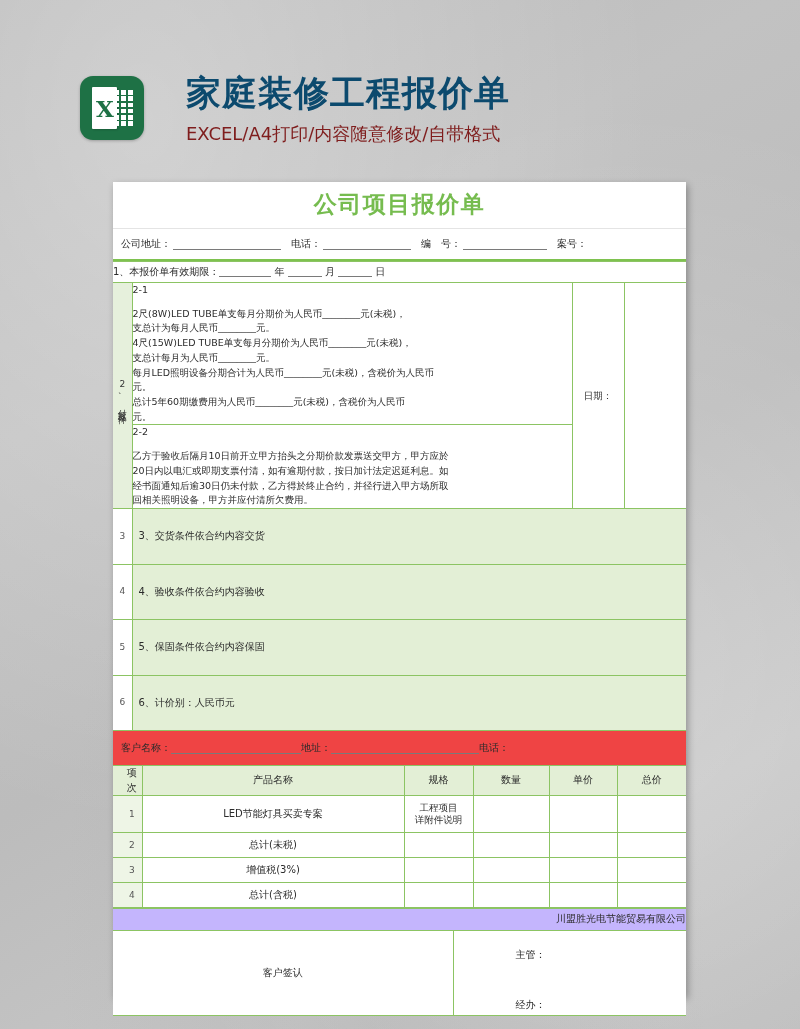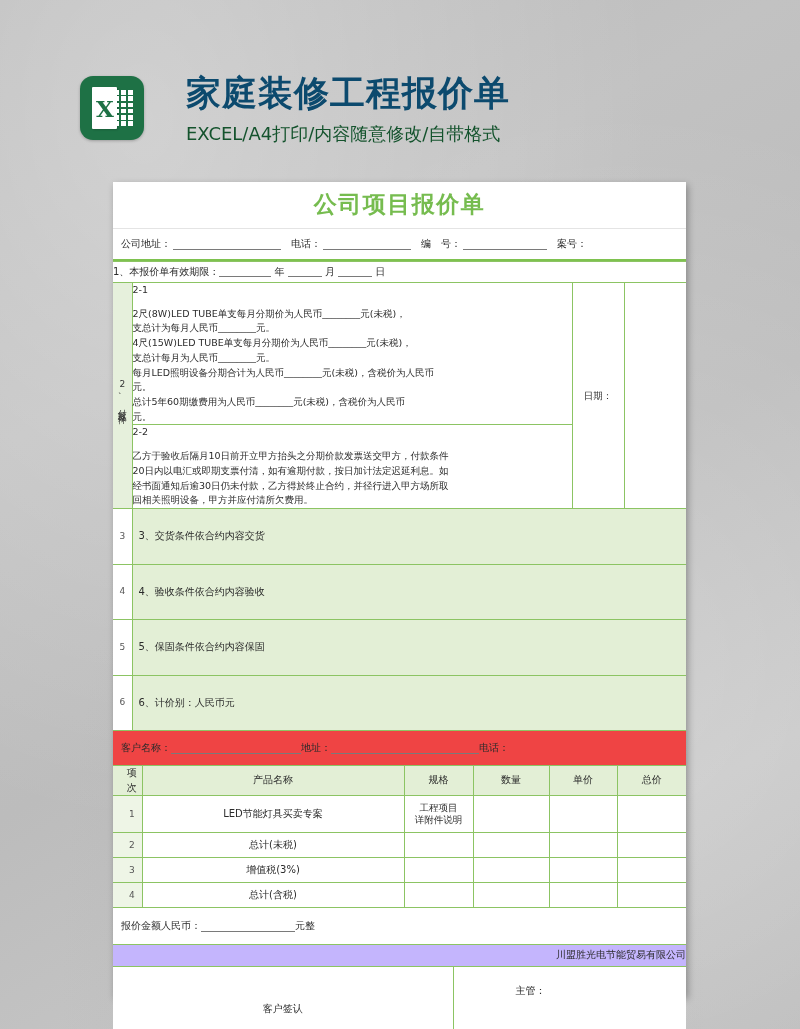--- a/index.html
+++ b/index.html
@@ -41,21 +41,21 @@
     gap:1.6px;
   }
   #xls-icon .grid i { background:#ffffff; display:block; }
   #banner-title {
     position:absolute; left:106px; top:-4px;
     font-size:35px; font-weight:bold; color:#0c4a6e; letter-spacing:1px;
     white-space:nowrap;
   }
   #banner-sub {
     position:absolute; left:106px; top:48px;
-    font-size:18px; color:#14532d; white-space:nowrap;
+    font-size:18px; color:#7f1d1d; white-space:nowrap;
   }
 
   
   #doc {
     position:absolute; left:113px; top:182px; width:573px; height:814px;
     background:#ffffff;
     box-shadow:2px 3px 7px rgba(0,0,0,0.30);
     font-size:9.5px; color:#2b2b2b;
     line-height:1.45;
   }
@@ -218,21 +218,21 @@
           <p>总计5年60期缴费用为人民币________元(未税)，含税价为人民币</p>
           <p>元。</p>
         </td>
         <td class="datecell" rowspan="2">日期：</td>
         <td class="datecell2" rowspan="2"></td>
       </tr>
 
       <tr>
         <td class="bodycell">
           <span class="tag">2-2</span>
-          <p>乙方于验收后隔月10日前开立甲方抬头之分期价款发票送交甲方，付款条件</p>
+          <p>乙方于验收后隔月10日前开立甲方抬头之分期价款发票送交甲方，甲方应於</p>
           <p>20日内以电汇或即期支票付清，如有逾期付款，按日加计法定迟延利息。如</p>
           <p>经书面通知后逾30日仍未付款，乙方得於终止合约，并径行进入甲方场所取</p>
           <p>回相关照明设备，甲方并应付清所欠费用。</p>
         </td>
       </tr>
 
       <tr class="simplerow">
         <td class="numcell">3</td>
         <td class="txt" colspan="3">3、交货条件依合约内容交货</td>
       </tr>
@@ -312,26 +312,20 @@
         <td class="idx">4</td>
         <td>总计(含税)</td>
         <td></td>
         <td></td>
         <td></td>
         <td></td>
       </tr>
     </tbody>
   </table>
 
-  <div id="amount-row">
-    <span>报价金额人民币：</span>
-    <span class="ul" style="width:94px"></span>
-    <span class="gap"></span>
-    <span>元整</span>
-  </div>
 
   <table class="sign">
     <colgroup>
         <col style="width:340px">
         <col style="width:233px">
       </colgroup>
     <tbody>
       <tr class="company">
         <td colspan="2">川盟胜光电节能贸易有限公司</td>
       </tr>

